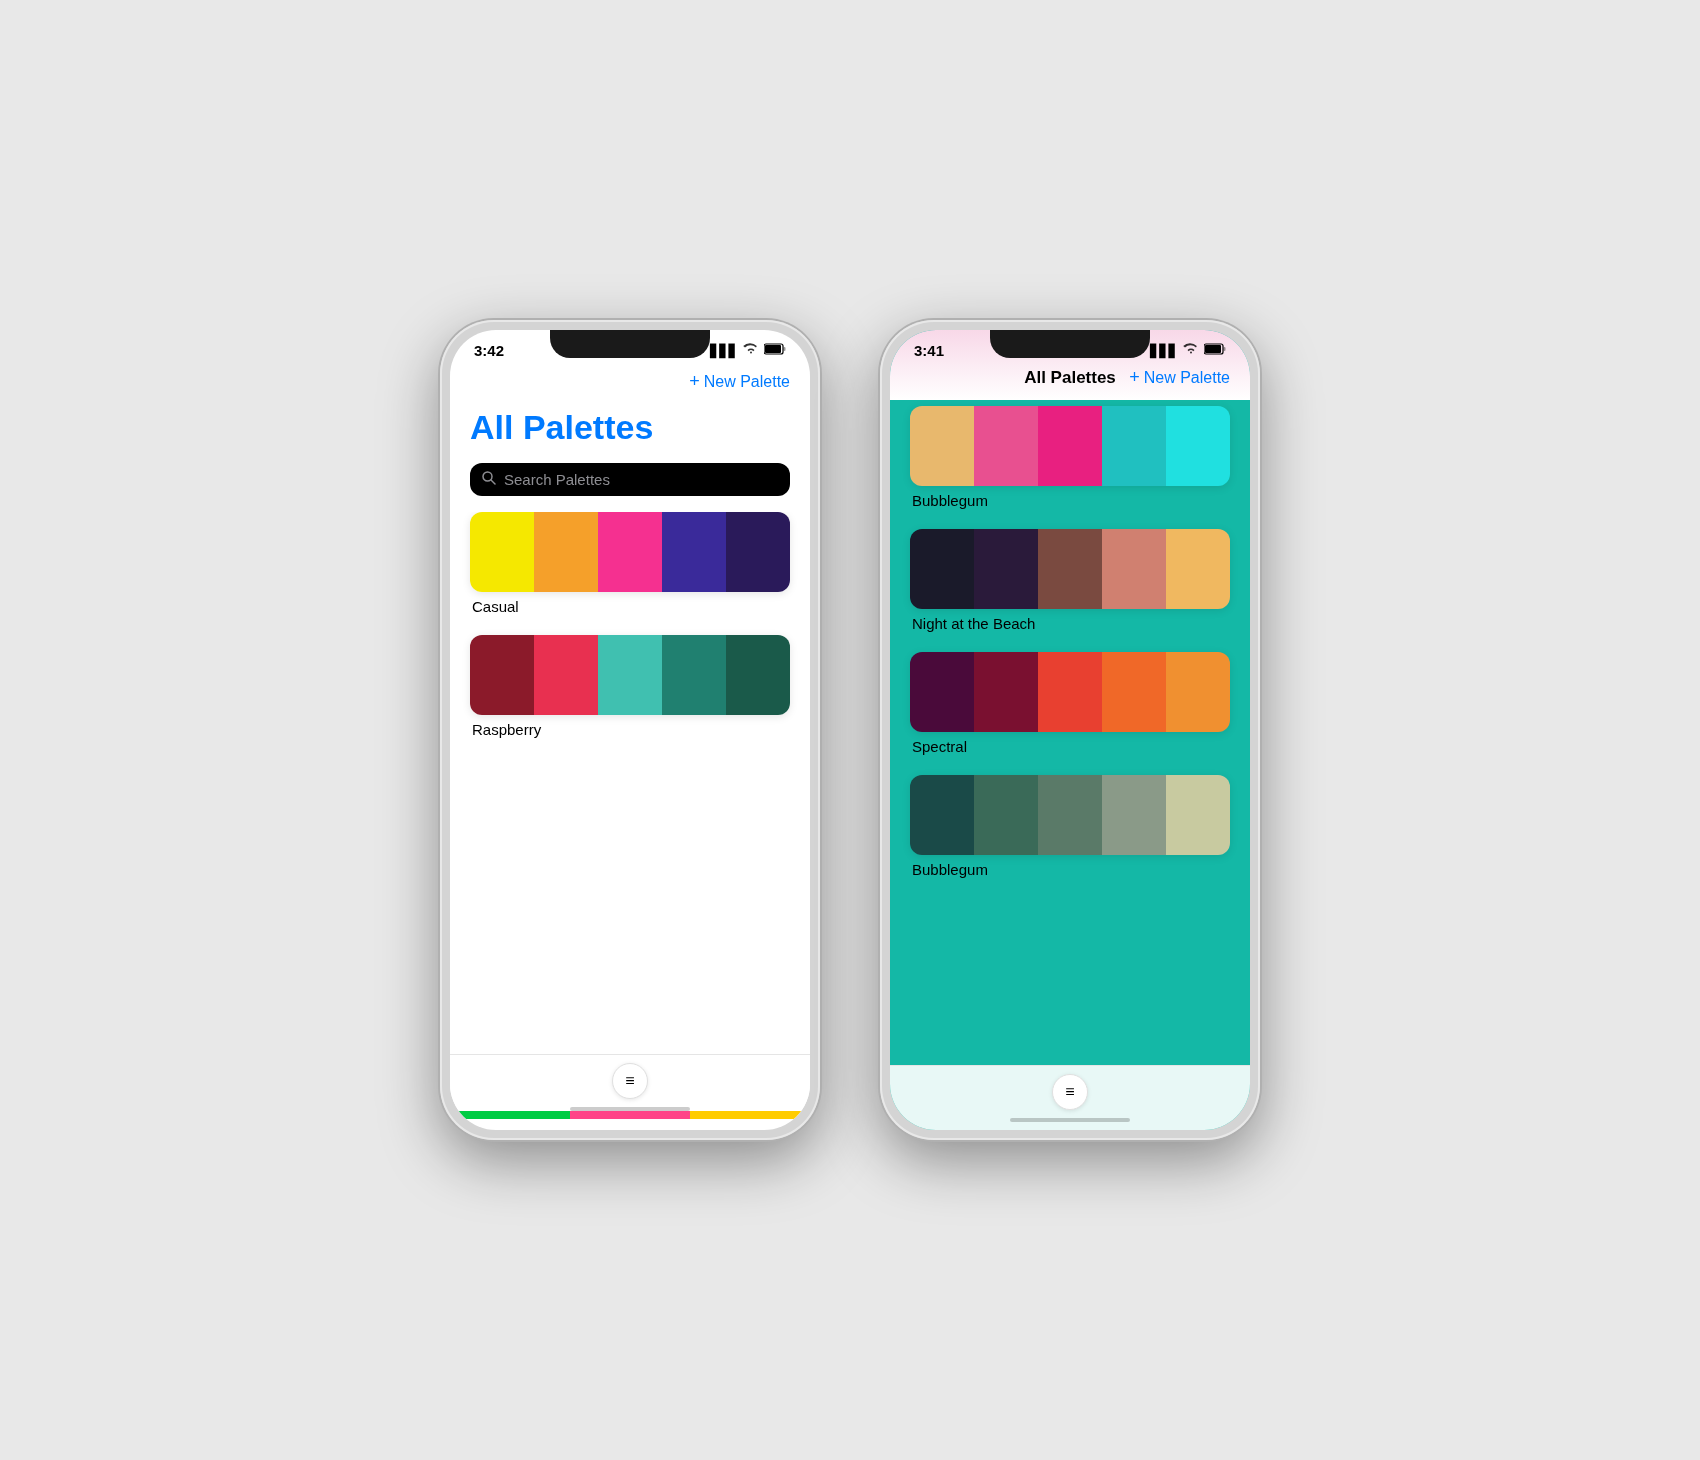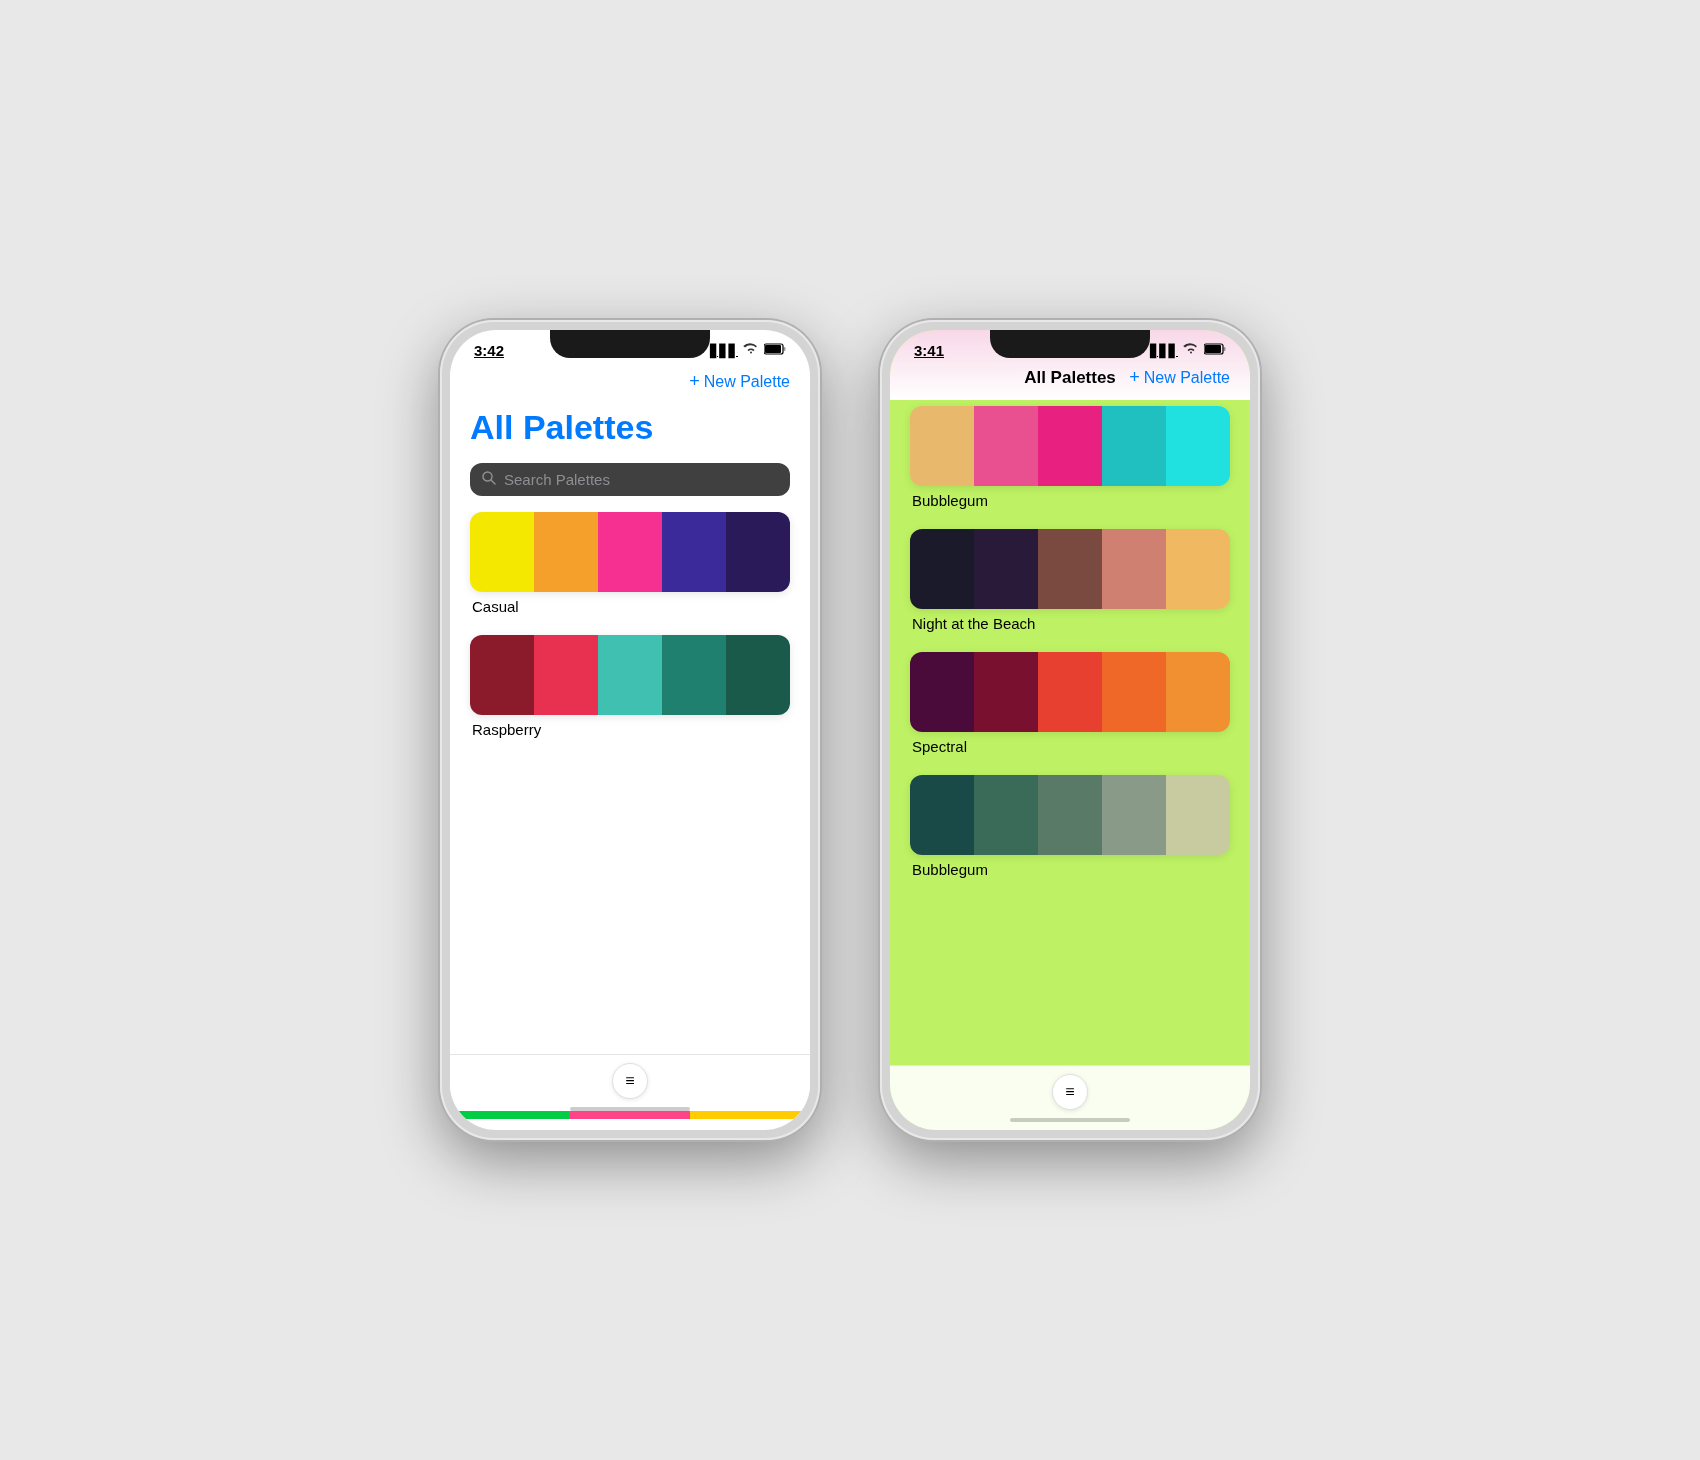--- a/index.html
+++ b/index.html
@@ -24,21 +24,21 @@
       box-shadow:
         0 0 0 2px #b0b0b0,
         0 20px 60px rgba(0,0,0,0.4),
         inset 0 0 0 2px #e8e8e8;
       position: relative;
     }
 
     .phone-inner {
       width: 100%;
       height: 100%;
-      background: #bef264;
+      background: #14b8a6;
       border-radius: 46px;
       overflow: hidden;
       position: relative;
     }
 
     
     .notch {
       position: absolute;
       top: 0;
       left: 50%;
@@ -53,21 +53,20 @@
     
     .status-bar {
       display: flex;
       justify-content: space-between;
       align-items: center;
       padding: 12px 24px 4px;
       font-size: 13px;
       font-weight: 600;
       position: relative;
       z-index: 5;
-      text-decoration: underline;
     }
 
     .status-time {
       font-size: 15px;
       font-weight: 700;
     }
 
     .status-icons {
       display: flex;
       align-items: center;
@@ -127,21 +126,21 @@
     .page-title {
       font-size: 34px;
       font-weight: 700;
       color: #007AFF;
       padding: 8px 20px 16px;
     }
 
     
     .search-bar {
       margin: 0 20px 16px;
-      background: #404040;
+      background: #000000;
       border-radius: 12px;
       padding: 8px 12px;
       display: flex;
       align-items: center;
       gap: 8px;
     }
 
     .search-icon {
       color: #8e8e93;
       font-size: 14px;

